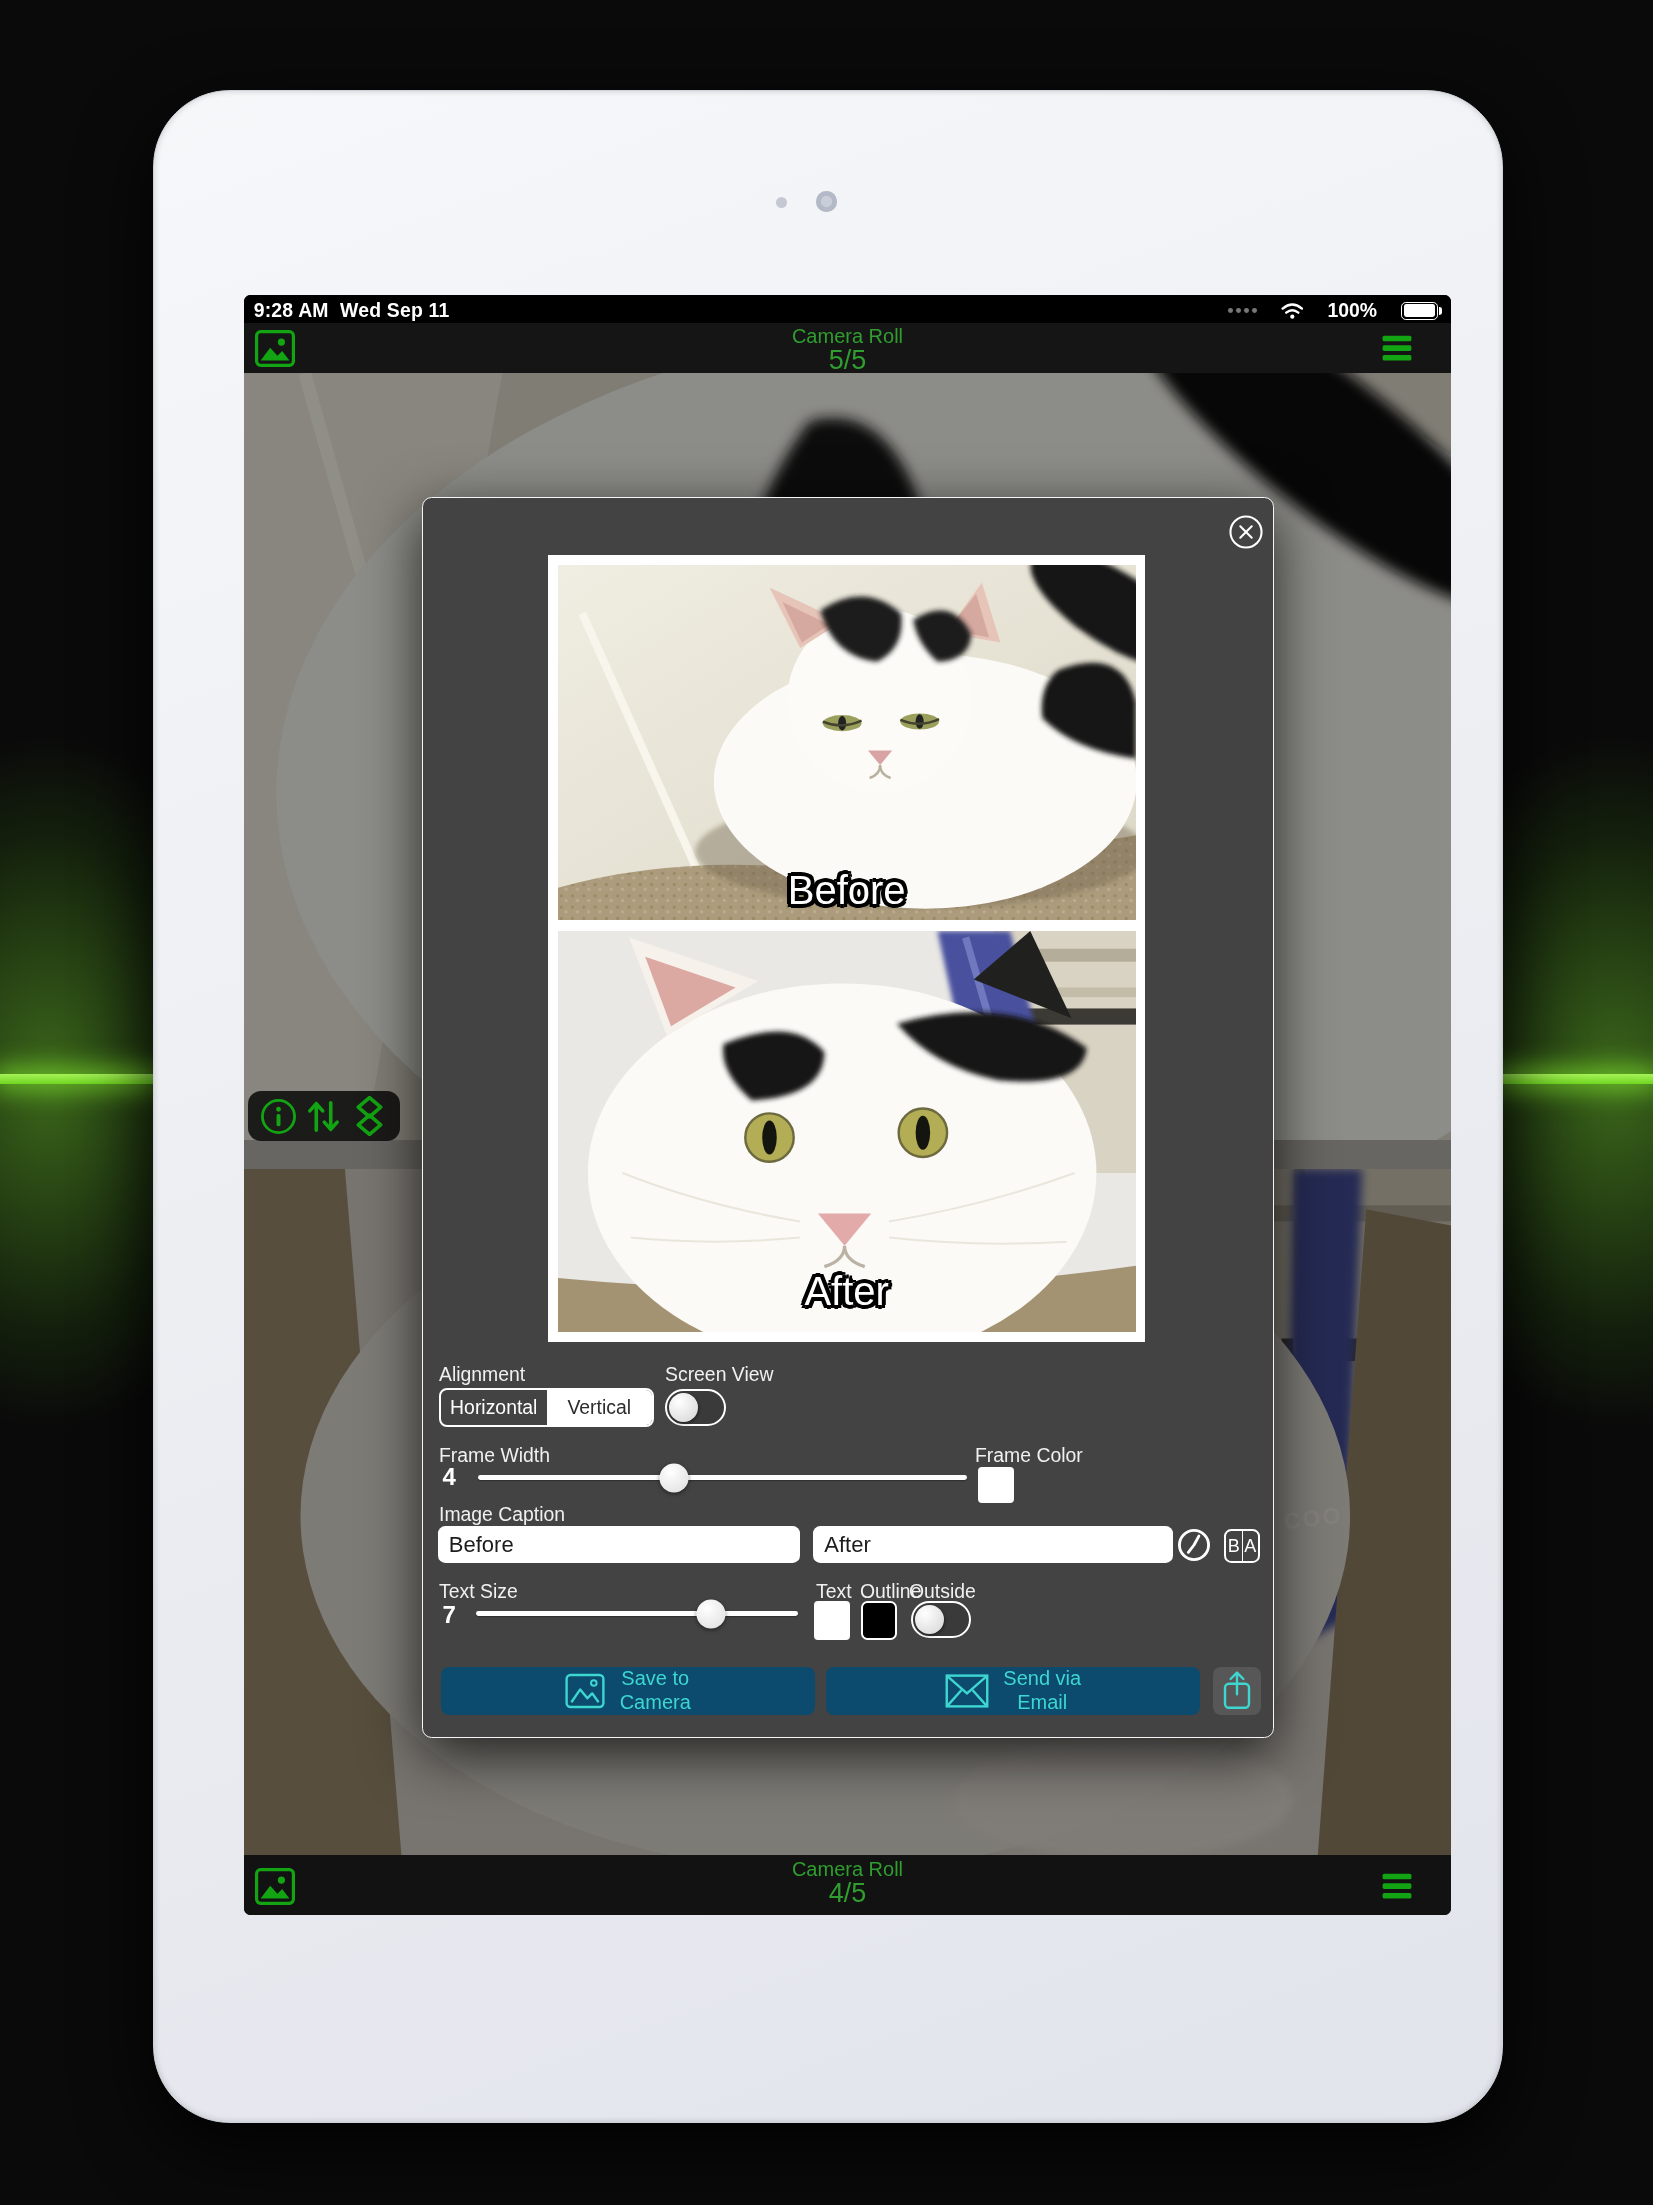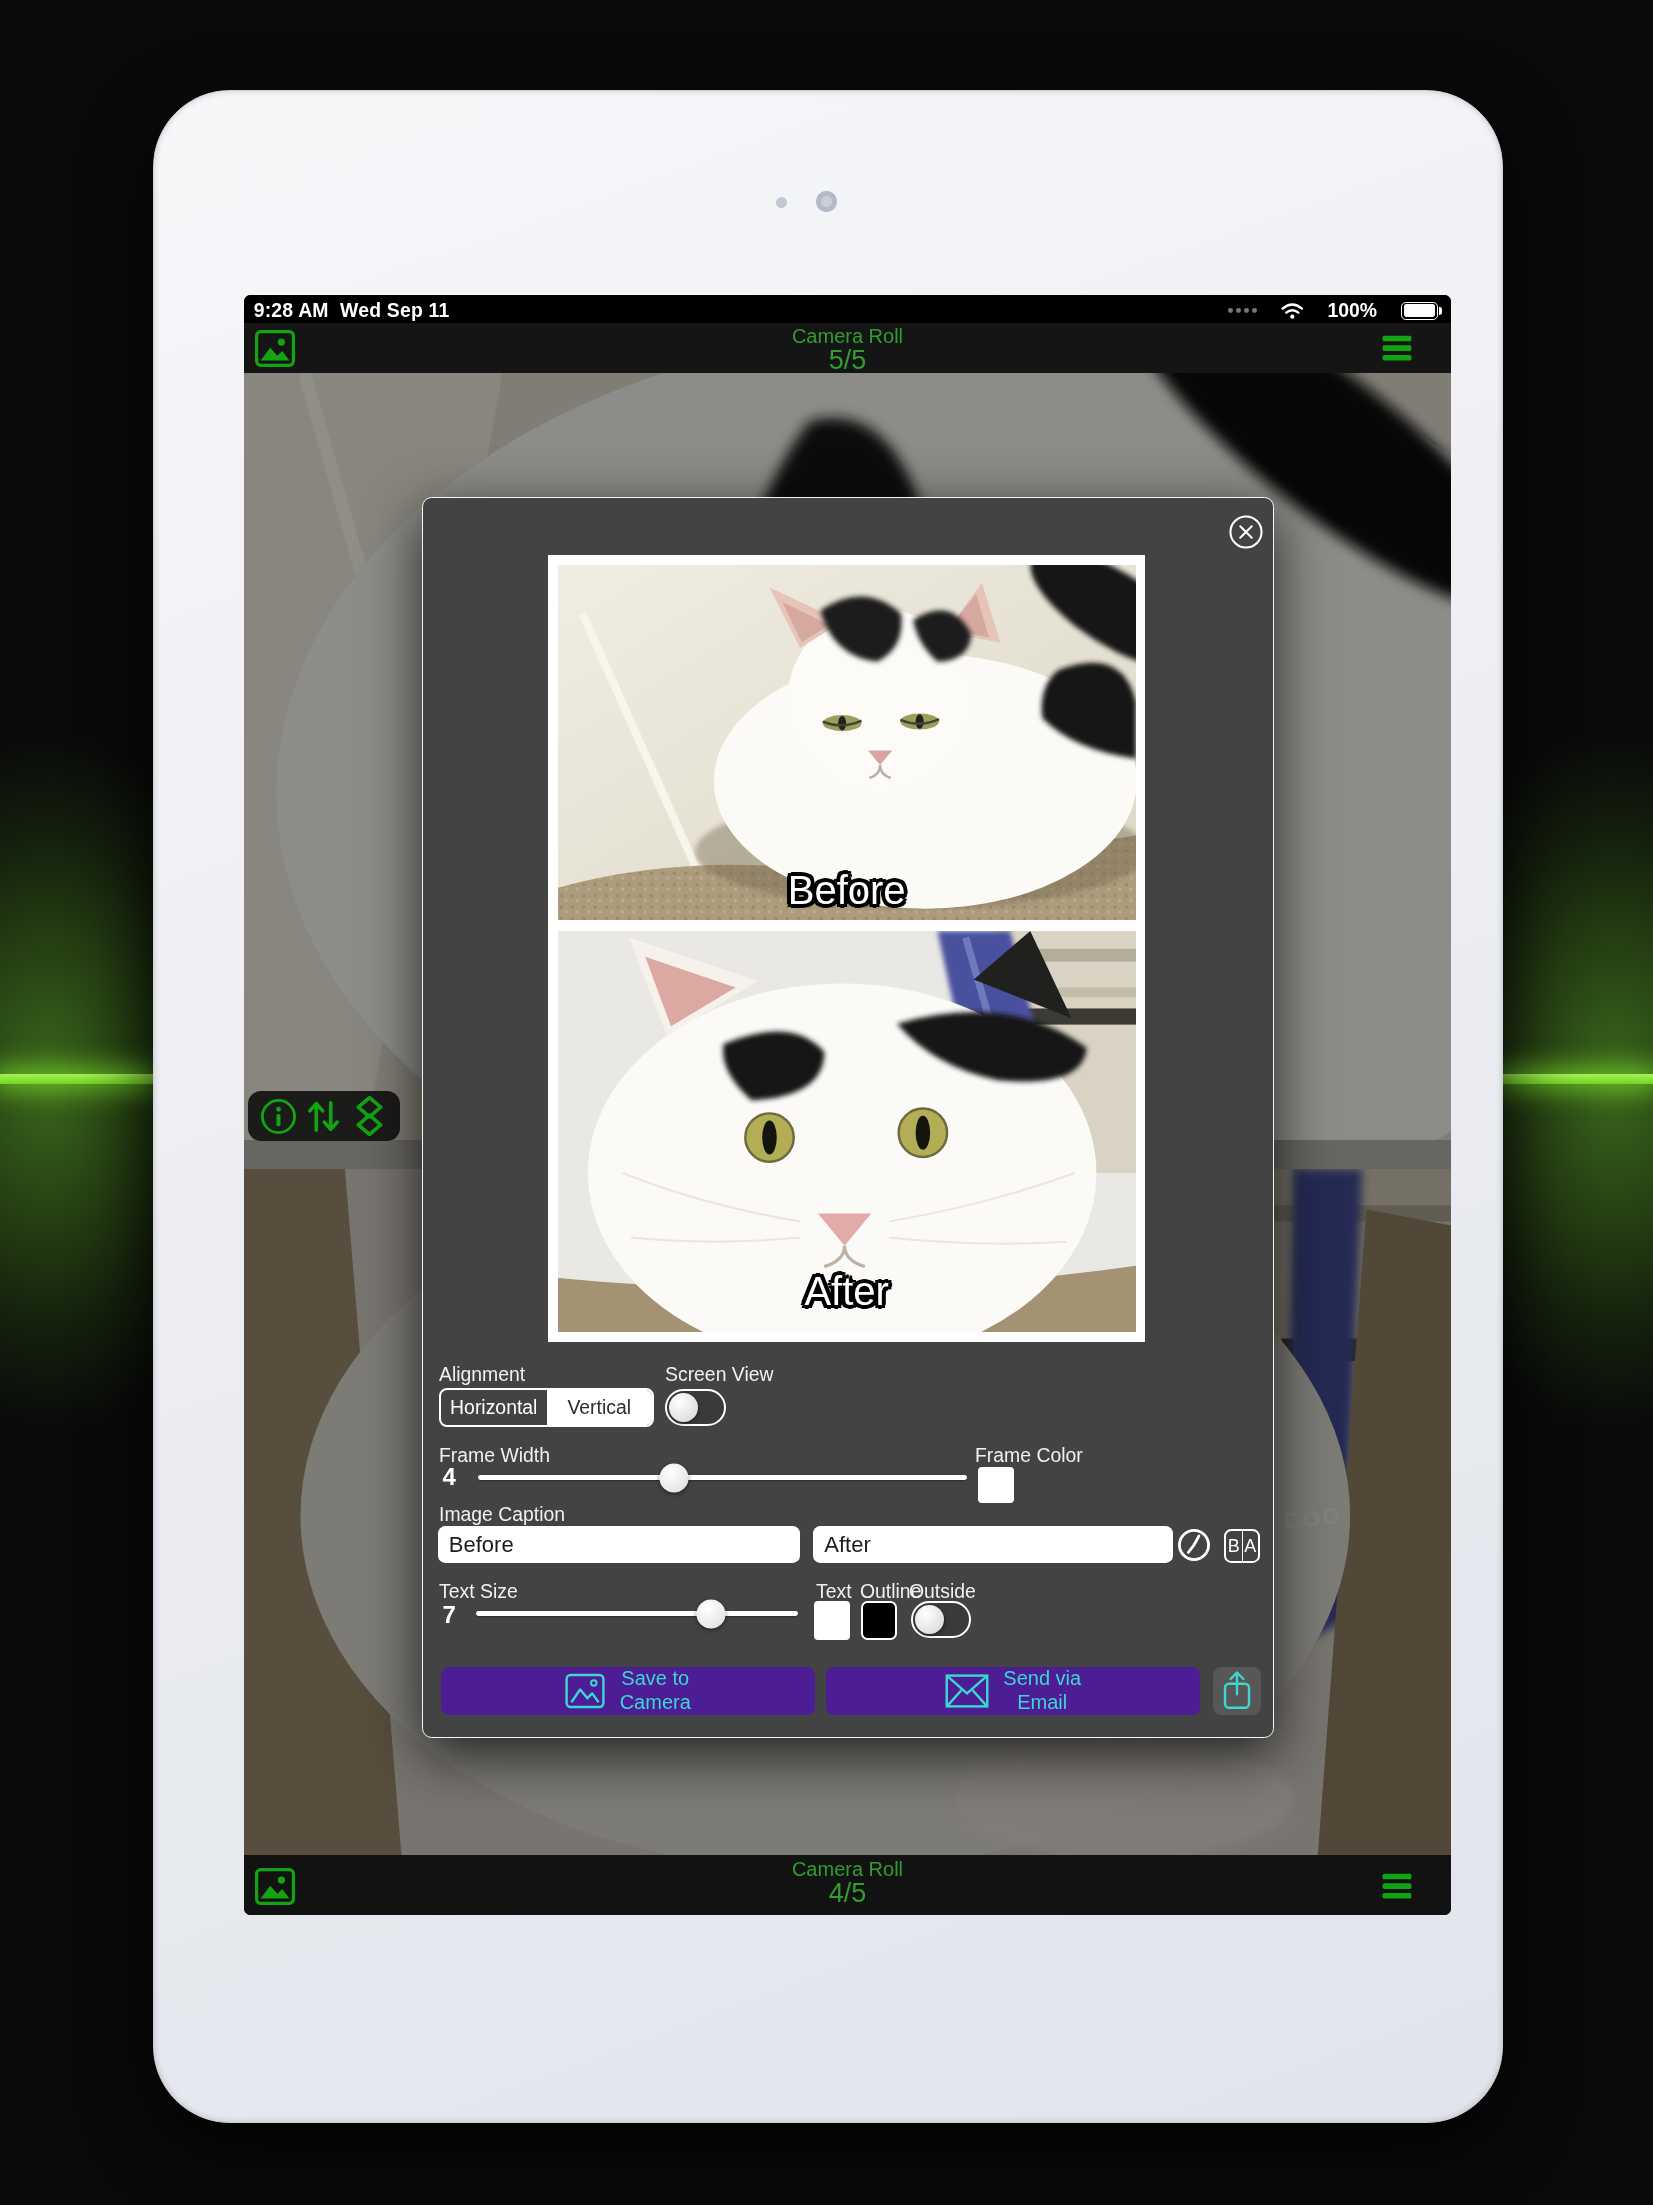--- a/index.html
+++ b/index.html
@@ -86,21 +86,21 @@
   .swatch{position:absolute;border-radius:4px;}
   .swatch.white{background:#fff;border:2.4px solid #fff;}
   .swatch.black{background:#000;border:2.4px solid #fff;border-radius:6.5px;}
 
   .inp{position:absolute;height:37px;border:none;border-radius:7.3px;background:#fff;color:#1c1c1c;font-size:22px;padding:0 11.3px;outline:none;}
 
   .ba{position:absolute;left:801px;top:1031px;width:36px;height:34px;border:2.4px solid #fff;border-radius:7.3px;display:flex;color:#fff;}
   .ba span{flex:1;display:flex;align-items:center;justify-content:center;font-size:18px;}
   .ba .l{border-right:1.6px solid #fff;}
 
-  .btn{position:absolute;top:1169px;height:48px;background:#4c1d95;border-radius:8px;display:flex;align-items:center;justify-content:center;gap:14.5px;color:#3dd6d0;}
+  .btn{position:absolute;top:1169px;height:48px;background:#0c4a6e;border-radius:8px;display:flex;align-items:center;justify-content:center;gap:14.5px;color:#3dd6d0;}
   .btn .txt{font-size:20px;line-height:1.18;text-align:center;}
   .share-btn{position:absolute;left:790px;top:1169px;width:48px;height:48px;background:#575757;border-radius:8px;display:flex;align-items:center;justify-content:center;}
 
   svg{display:block;}
 </style>
 </head>
 <body>
 
 <div class="stage">
   <div class="glow glow-left"></div>

